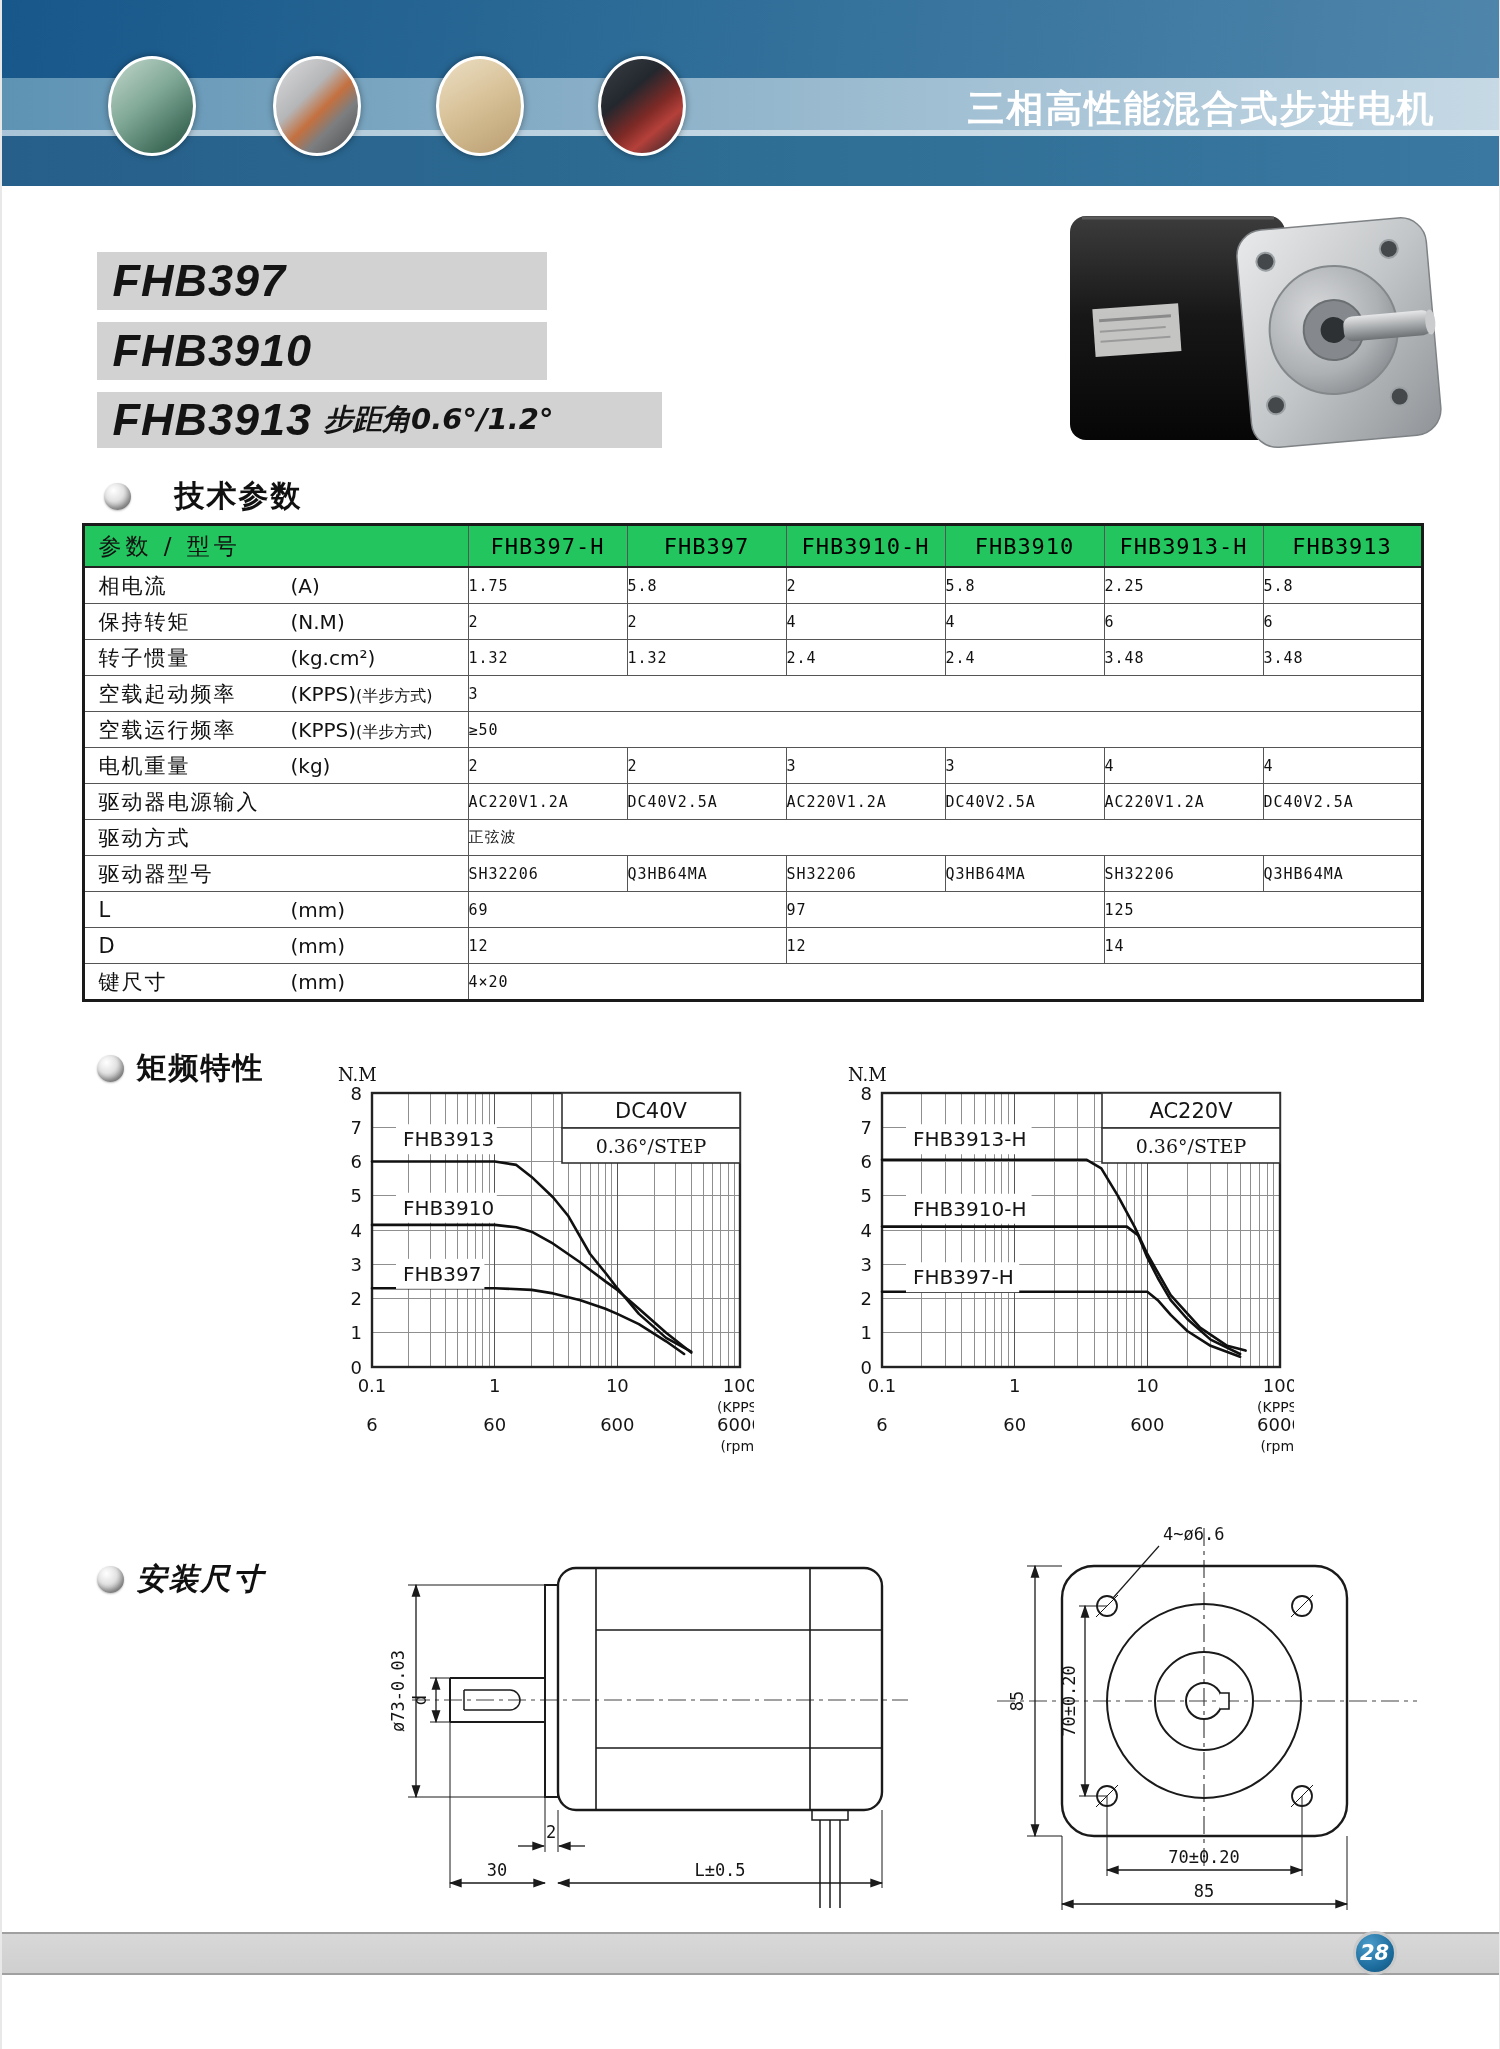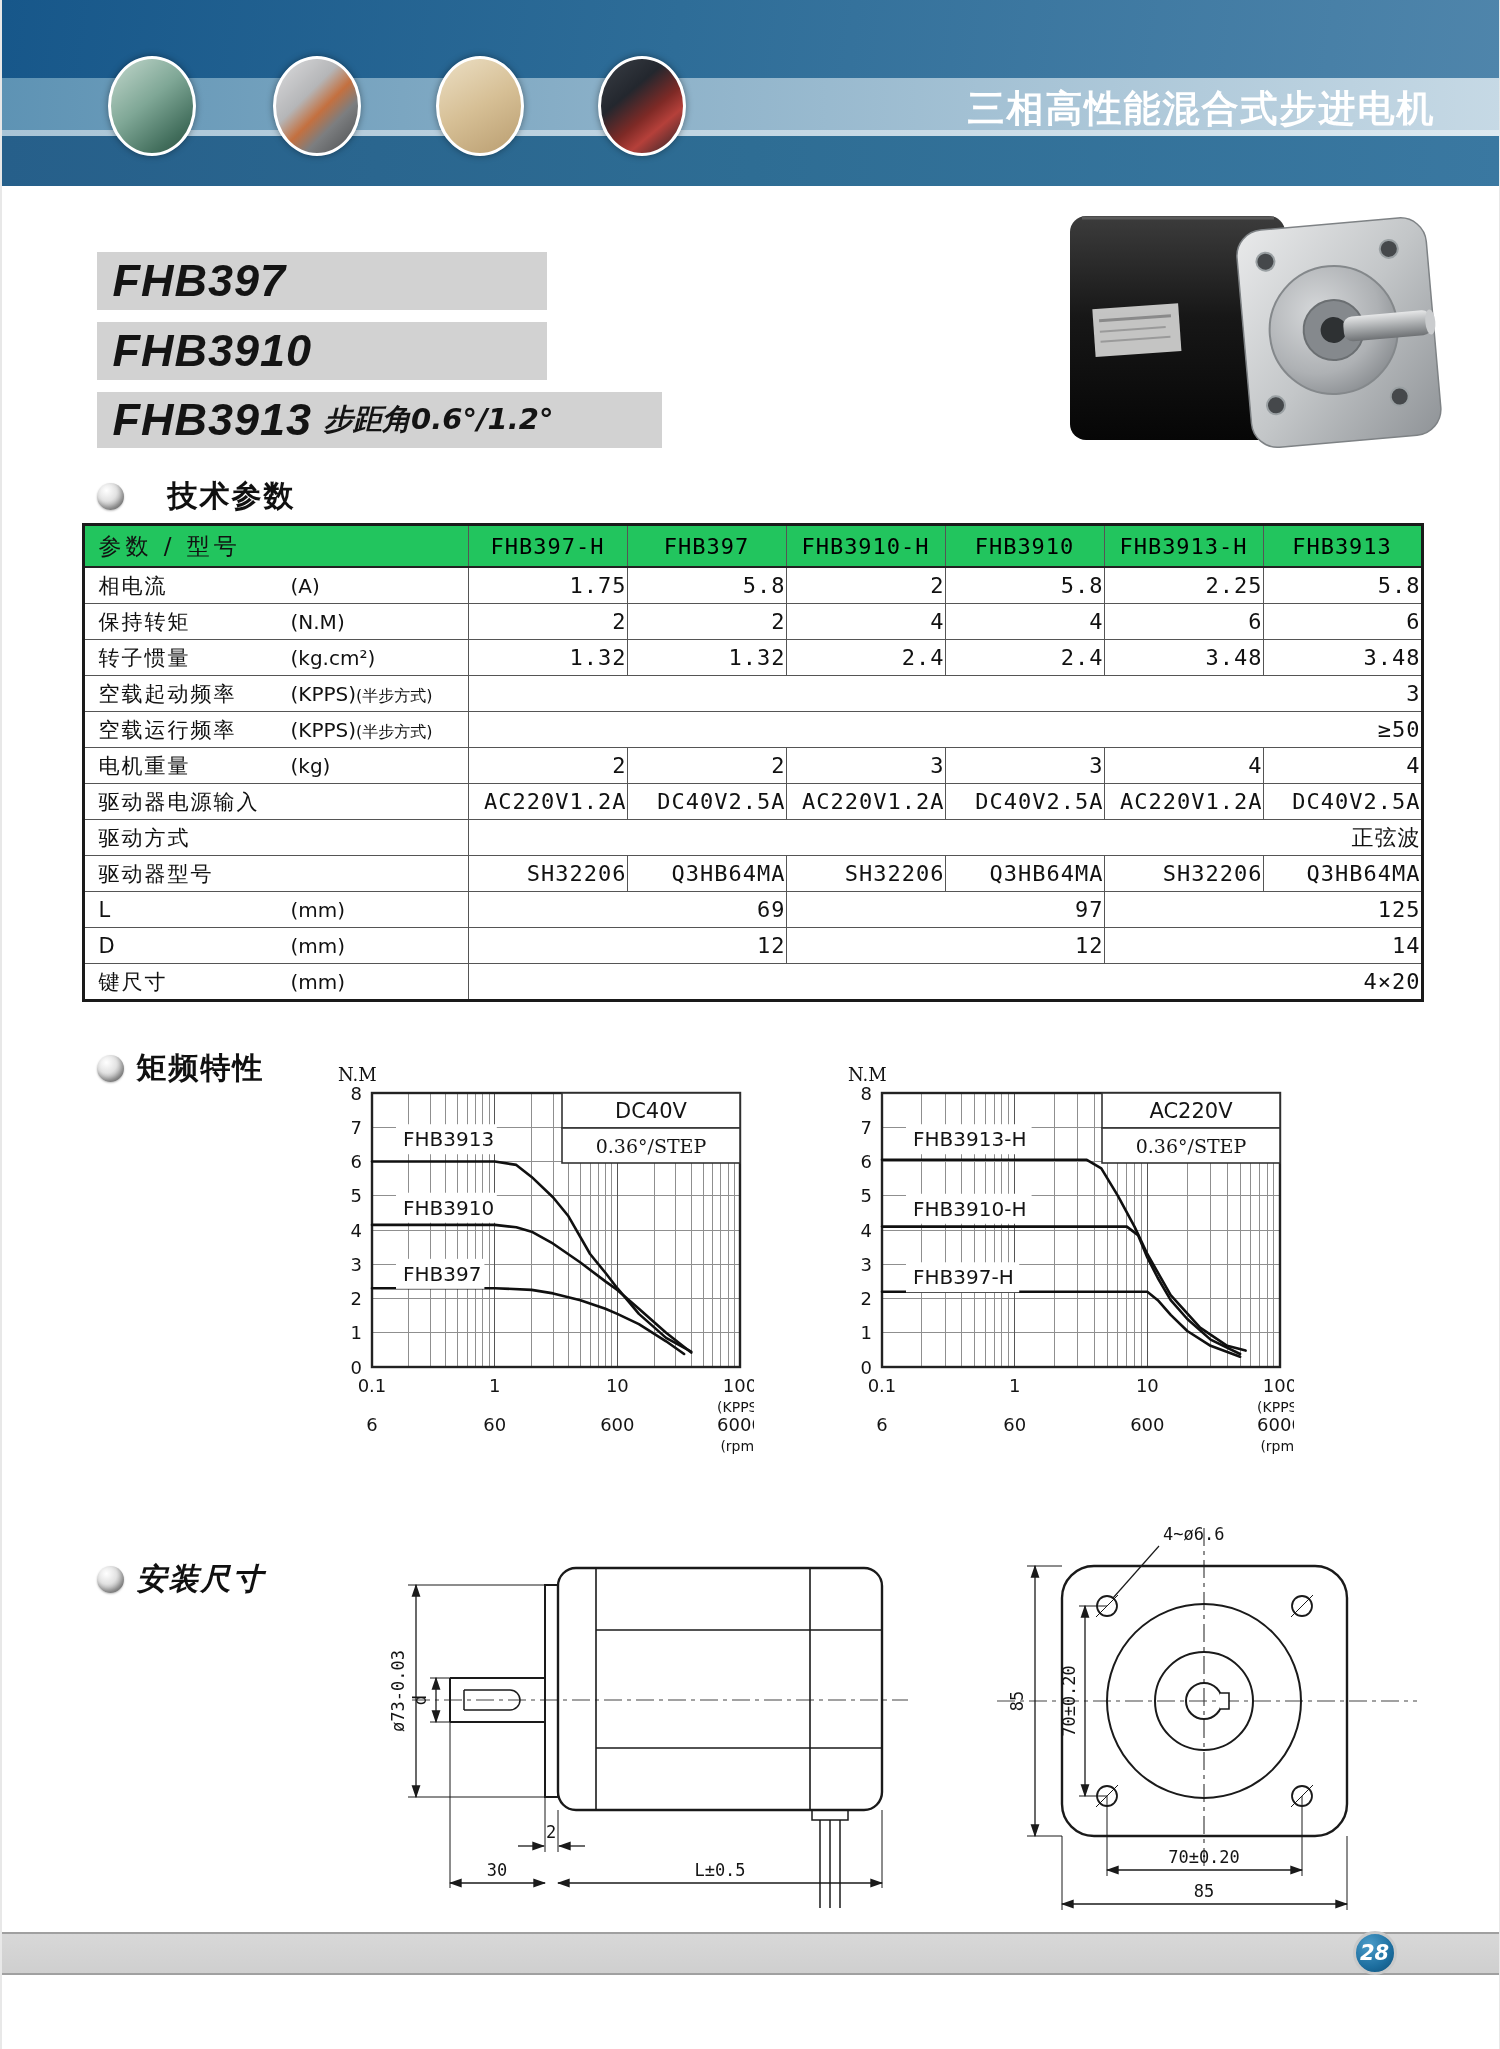--- a/index.html
+++ b/index.html
@@ -34,38 +34,38 @@
   .pname-big{font-style:italic;font-weight:900;font-size:45px;color:#141414;
         letter-spacing:1px;font-family:"Liberation Sans",sans-serif;}
   .pstep{font-style:italic;font-weight:bold;font-size:29px;color:#141414;margin-left:12px;white-space:nowrap;}
 
   
   .sec{position:absolute;display:flex;align-items:center;gap:13px;}
   .ball{width:27px;height:27px;border-radius:50%;flex:0 0 auto;
         background:radial-gradient(circle at 35% 28%,#ffffff,#e2e2e2 40%,#a8a8a8 75%,#c2c2c2);
         box-shadow:inset -2px -3px 5px rgba(0,0,0,.28),0 1px 2px rgba(0,0,0,.25);}
   .sec-label{font-size:30px;font-weight:bold;color:#101010;letter-spacing:2px;}
-  .sec-specs{left:95px;top:476px;gap:44px;}
+  .sec-specs{left:102px;top:476px;gap:44px;}
   .sec-torque{left:95px;top:1048px;text-align:right;}
   .sec-mount{left:95px;top:1559px;font-style:italic;}
 
   
   table.spec{position:absolute;left:80px;top:523px;width:1340px;border-collapse:collapse;
         table-layout:fixed;border:3px solid #1a1a1a;}
   table.spec th,table.spec td{border:1px solid #555;padding:0;}
   table.spec thead th{height:40px;background:#22c55e;font-size:22px;font-weight:normal;
         border-bottom:2px solid #222;}
   table.spec thead th.pcell{letter-spacing:4px;font-size:23px;}
   table.spec td{height:35px;}
   .pcell{text-align:left;padding-left:14px !important;font-size:21px;color:#111;white-space:nowrap;}
   .pn{display:inline-block;min-width:192px;letter-spacing:2px;}
   .pu{font-size:20px;}
   .pu2{font-size:16px;}
-  .vcell{text-align:right;font-family:"DejaVu Sans Mono","DejaVu Sans",monospace;
-        font-size:22px;color:#111;letter-spacing:1px;}
+  .vcell{text-align:left;font-family:"DejaVu Sans Mono","DejaVu Sans",monospace;
+        font-size:15px;color:#111;letter-spacing:1px;}
   .mhead{font-family:"DejaVu Sans Mono","DejaVu Sans",monospace;letter-spacing:1px;}
 
   
   .abs{position:absolute;}
   svg text{fill:#141414;}
 
   
   .footer-band{position:absolute;left:0;top:1932px;width:1500px;height:43px;box-sizing:border-box;
         background:linear-gradient(#d8d8d8,#cfcfcf);border-top:2px solid #a0a0a0;border-bottom:2px solid #a0a0a0;}
   .page-badge{position:absolute;left:1351px;top:1931px;width:44px;height:44px;border-radius:50%;

